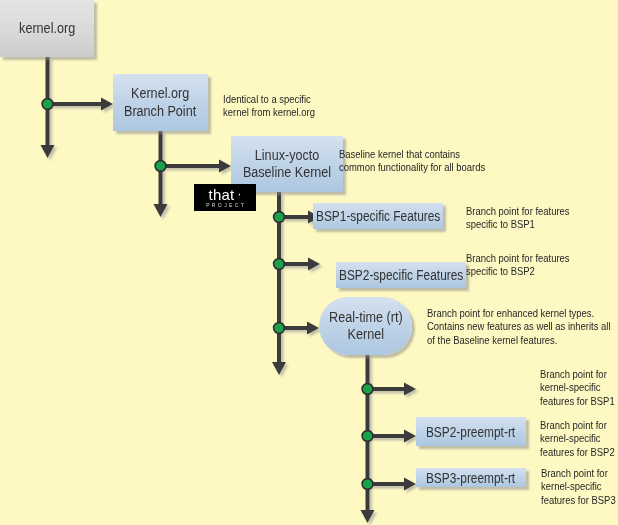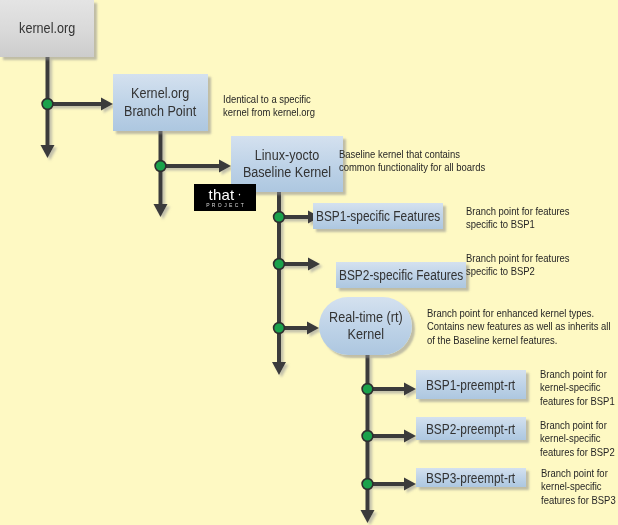--- a/index.html
+++ b/index.html
@@ -47,21 +47,21 @@
   .logo-sub { font-size: 5px; letter-spacing: 2.4px; line-height: 6px; color: #d9d9d9; margin-top: 1px; text-indent: 2.4px; }
 
   
   #n-kernel-org    { left: 0px;   top: 0px;   width: 94px;  height: 57px; }
   #n-branch-point  { left: 113px; top: 74px;  width: 95px;  height: 57px; }
   #n-linux-yocto   { left: 231px; top: 136px; width: 112px;  height: 56px; text-align: center; }
   #n-bsp1-features { left: 313px; top: 203px; width: 130px; height: 26px; }
   #n-bsp2-features { left: 336px; top: 250px; width: 130px; height: 26px; margin-top: 12px; }
   #n-realtime      { left: 319px; top: 297px; width: 93px;  height: 58px; border-radius: 29px; }
   #n-bsp1-preempt  { left: 416px; top: 370px; width: 110px; height: 29px; }
-  #n-bsp2-preempt  { left: 416px; top: 417px; width: 110px; height: 23px; }
+  #n-bsp2-preempt  { left: 416px; top: 417px; width: 110px; height: 29px; }
   #n-bsp3-preempt  { left: 416px; top: 468px; width: 110px; height: 19px; }
 
   
   #a-branch-point { left: 223px; top: 93px; }
   #a-baseline     { left: 339px; top: 148px; }
   #a-bsp1         { left: 466px; top: 205px; }
   #a-bsp2         { left: 466px; top: 252px; }
   #a-realtime     { left: 427px; top: 307px; }
   #a-bsp1rt       { left: 540px; top: 368px; }
   #a-bsp2rt       { left: 540px; top: 419px; }
@@ -132,23 +132,20 @@
   <div class="node node-blue" id="n-bsp1-features">
     <span class="node-label lbl-md">BSP1-specific Features</span>
   </div>
   <div class="node node-blue" id="n-bsp2-features">
     <span class="node-label lbl-md">BSP2-specific Features</span>
   </div>
   <div class="node node-blue" id="n-realtime">
     <span class="node-label lbl-lg">Real-time (rt)
 Kernel</span>
   </div>
-  <div class="node node-blue" id="n-bsp1-preempt">
-    <span class="node-label lbl-md">BSP1-preempt-rt</span>
-  </div>
   <div class="node node-blue" id="n-bsp2-preempt">
     <span class="node-label lbl-md">BSP2-preempt-rt</span>
   </div>
   <div class="node node-blue" id="n-bsp3-preempt">
     <span class="node-label lbl-md">BSP3-preempt-rt</span>
   </div>
 
   <div id="logo">
     <div style="display:flex; align-items:center;">
       <span class="logo-word">that</span>

